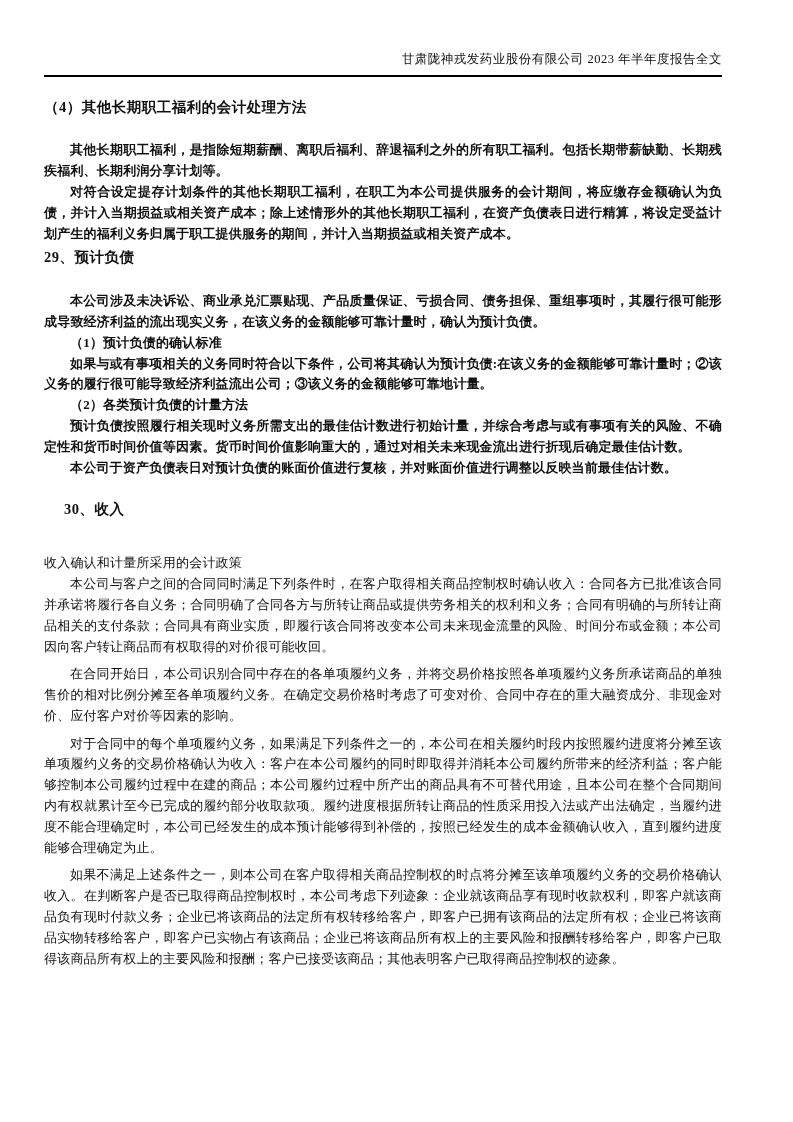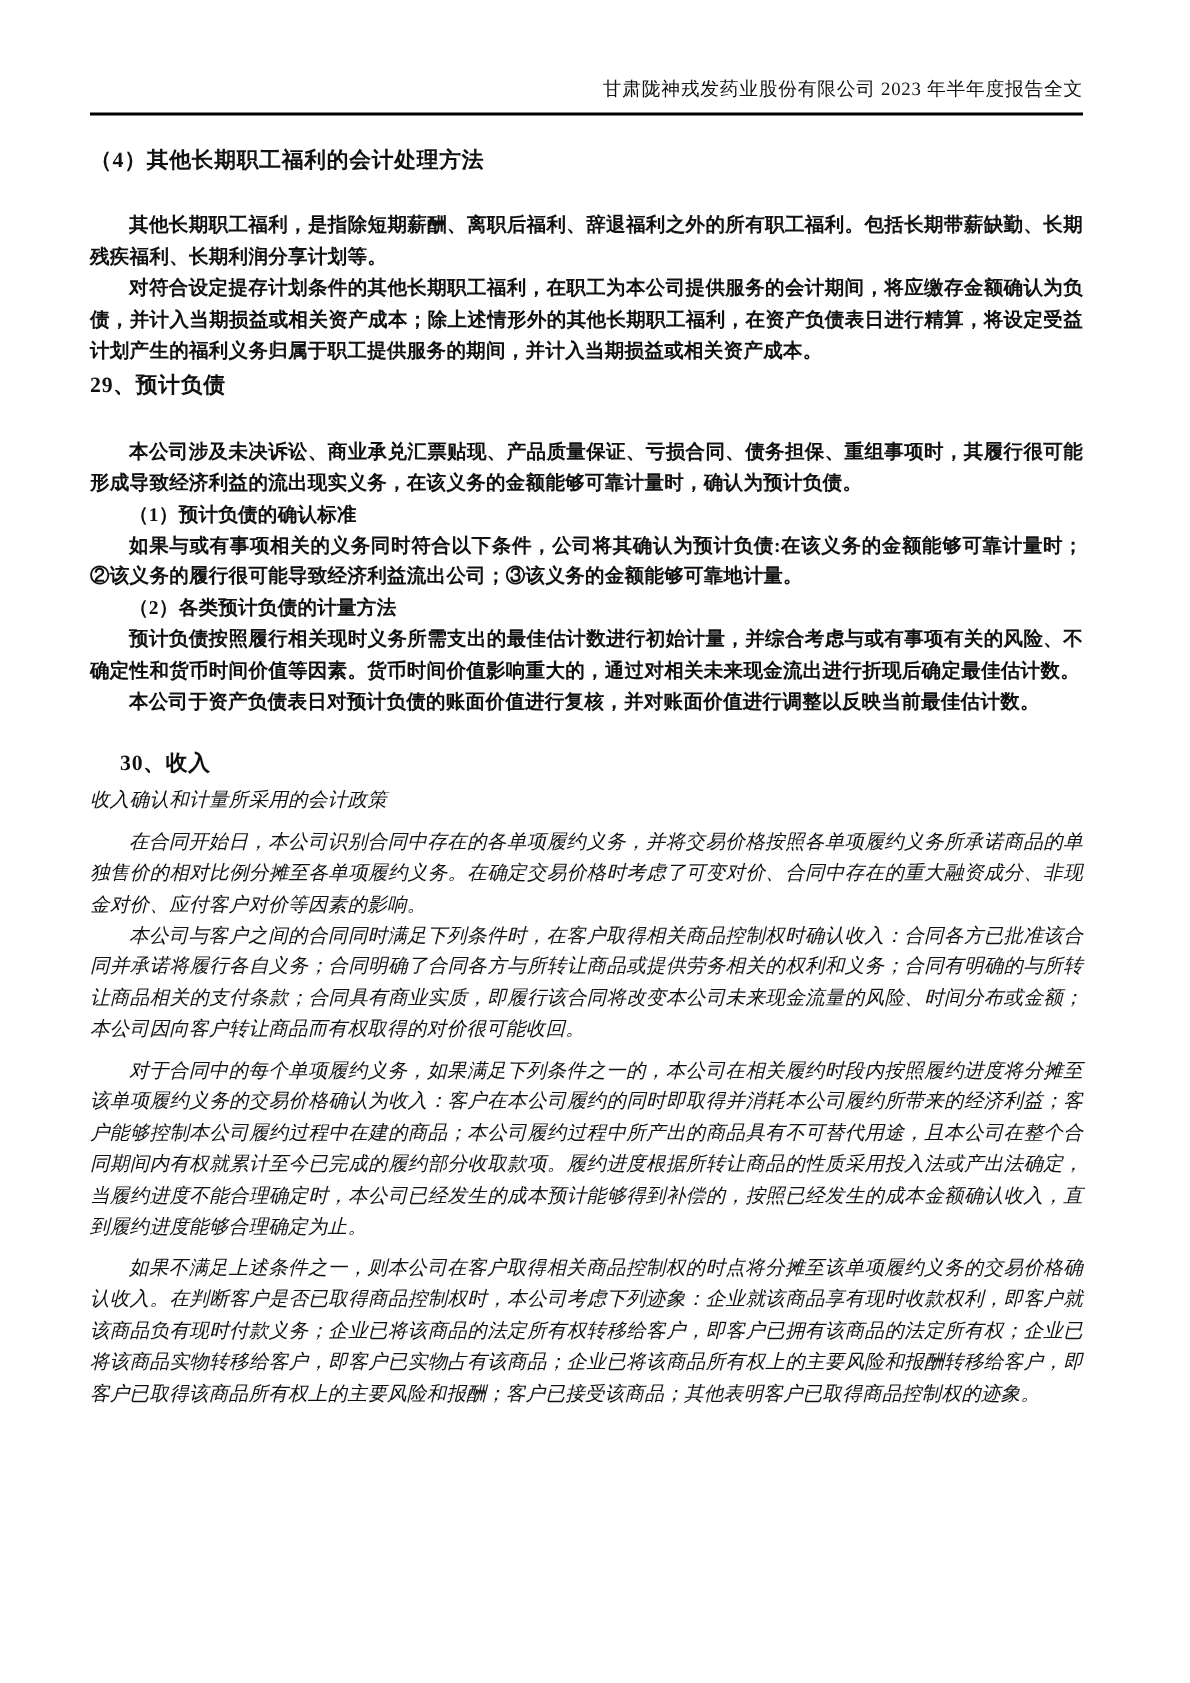--- a/index.html
+++ b/index.html
@@ -7,21 +7,21 @@
     padding: 0;
     background: #ffffff;
   }
   .page {
     position: relative;
     width: 793px;
     height: 1006px;
     margin: 0 auto;
     background: #ffffff;
     box-sizing: border-box;
-    padding: 52px 71px 0 60px;
+    padding: 52px 71px 0 44px;
     font-family: "Liberation Serif", "DejaVu Serif", serif;
     color: #111111;
   }
   .doc-header {
     text-align: right;
     font-size: 12.5px;
     line-height: 1.25;
     padding-bottom: 7px;
     border-bottom: 2px solid #000000;
     letter-spacing: 0.5px;
@@ -30,21 +30,21 @@
     font-size: 14.5px;
     font-weight: bold;
     line-height: 1.3;
     margin: 0;
     letter-spacing: 0.5px;
   }
   .h-first   { margin-top: 21px; }
   .h-29      { margin-top: 4px; }
   .h-30      { margin-top: 22px; margin-left: 20px; }
   .para-group { margin-top: 24px; font-weight: bold; }
-  .para-group-30 { margin-top: 4px; font-style: italic; }
+  .para-group-30 { margin-top: 34px; }
   p.para {
     margin: 0;
     font-size: 13px;
     line-height: 20.8px;
     text-align: justify;
     text-indent: 2em;
     letter-spacing: 0.2px;
   }
   p.para.no-indent { text-indent: 0; }
   p.para.spaced { margin-top: 7px; }
@@ -75,21 +75,21 @@
     <p class="para">（1）预计负债的确认标准</p>
     <p class="para">如果与或有事项相关的义务同时符合以下条件，公司将其确认为预计负债:在该义务的金额能够可靠计量时；②该义务的履行很可能导致经济利益流出公司；③该义务的金额能够可靠地计量。</p>
     <p class="para">（2）各类预计负债的计量方法</p>
     <p class="para">预计负债按照履行相关现时义务所需支出的最佳估计数进行初始计量，并综合考虑与或有事项有关的风险、不确定性和货币时间价值等因素。货币时间价值影响重大的，通过对相关未来现金流出进行折现后确定最佳估计数。</p>
     <p class="para">本公司于资产负债表日对预计负债的账面价值进行复核，并对账面价值进行调整以反映当前最佳估计数。</p>
   </div>
 
   <h2 class="sec-heading h-30">30、收入</h2>
   <div class="para-group-30">
     <p class="para no-indent">收入确认和计量所采用的会计政策</p>
+    <p class="para">本公司与客户之间的合同同时满足下列条件时，在客户取得相关商品控制权时确认收入：合同各方已批准该合同并承诺将履行各自义务；合同明确了合同各方与所转让商品或提供劳务相关的权利和义务；合同有明确的与所转让商品相关的支付条款；合同具有商业实质，即履行该合同将改变本公司未来现金流量的风险、时间分布或金额；本公司因向客户转让商品而有权取得的对价很可能收回。</p>
     <p class="para spaced">在合同开始日，本公司识别合同中存在的各单项履约义务，并将交易价格按照各单项履约义务所承诺商品的单独售价的相对比例分摊至各单项履约义务。在确定交易价格时考虑了可变对价、合同中存在的重大融资成分、非现金对价、应付客户对价等因素的影响。</p>
-    <p class="para">本公司与客户之间的合同同时满足下列条件时，在客户取得相关商品控制权时确认收入：合同各方已批准该合同并承诺将履行各自义务；合同明确了合同各方与所转让商品或提供劳务相关的权利和义务；合同有明确的与所转让商品相关的支付条款；合同具有商业实质，即履行该合同将改变本公司未来现金流量的风险、时间分布或金额；本公司因向客户转让商品而有权取得的对价很可能收回。</p>
     <p class="para spaced">对于合同中的每个单项履约义务，如果满足下列条件之一的，本公司在相关履约时段内按照履约进度将分摊至该单项履约义务的交易价格确认为收入：客户在本公司履约的同时即取得并消耗本公司履约所带来的经济利益；客户能够控制本公司履约过程中在建的商品；本公司履约过程中所产出的商品具有不可替代用途，且本公司在整个合同期间内有权就累计至今已完成的履约部分收取款项。履约进度根据所转让商品的性质采用投入法或产出法确定，当履约进度不能合理确定时，本公司已经发生的成本预计能够得到补偿的，按照已经发生的成本金额确认收入，直到履约进度能够合理确定为止。</p>
     <p class="para spaced">如果不满足上述条件之一，则本公司在客户取得相关商品控制权的时点将分摊至该单项履约义务的交易价格确认收入。在判断客户是否已取得商品控制权时，本公司考虑下列迹象：企业就该商品享有现时收款权利，即客户就该商品负有现时付款义务；企业已将该商品的法定所有权转移给客户，即客户已拥有该商品的法定所有权；企业已将该商品实物转移给客户，即客户已实物占有该商品；企业已将该商品所有权上的主要风险和报酬转移给客户，即客户已取得该商品所有权上的主要风险和报酬；客户已接受该商品；其他表明客户已取得商品控制权的迹象。</p>
   </div>
 
   <div class="page-footer">74</div>
 
 </div>
 
 </body></html>

